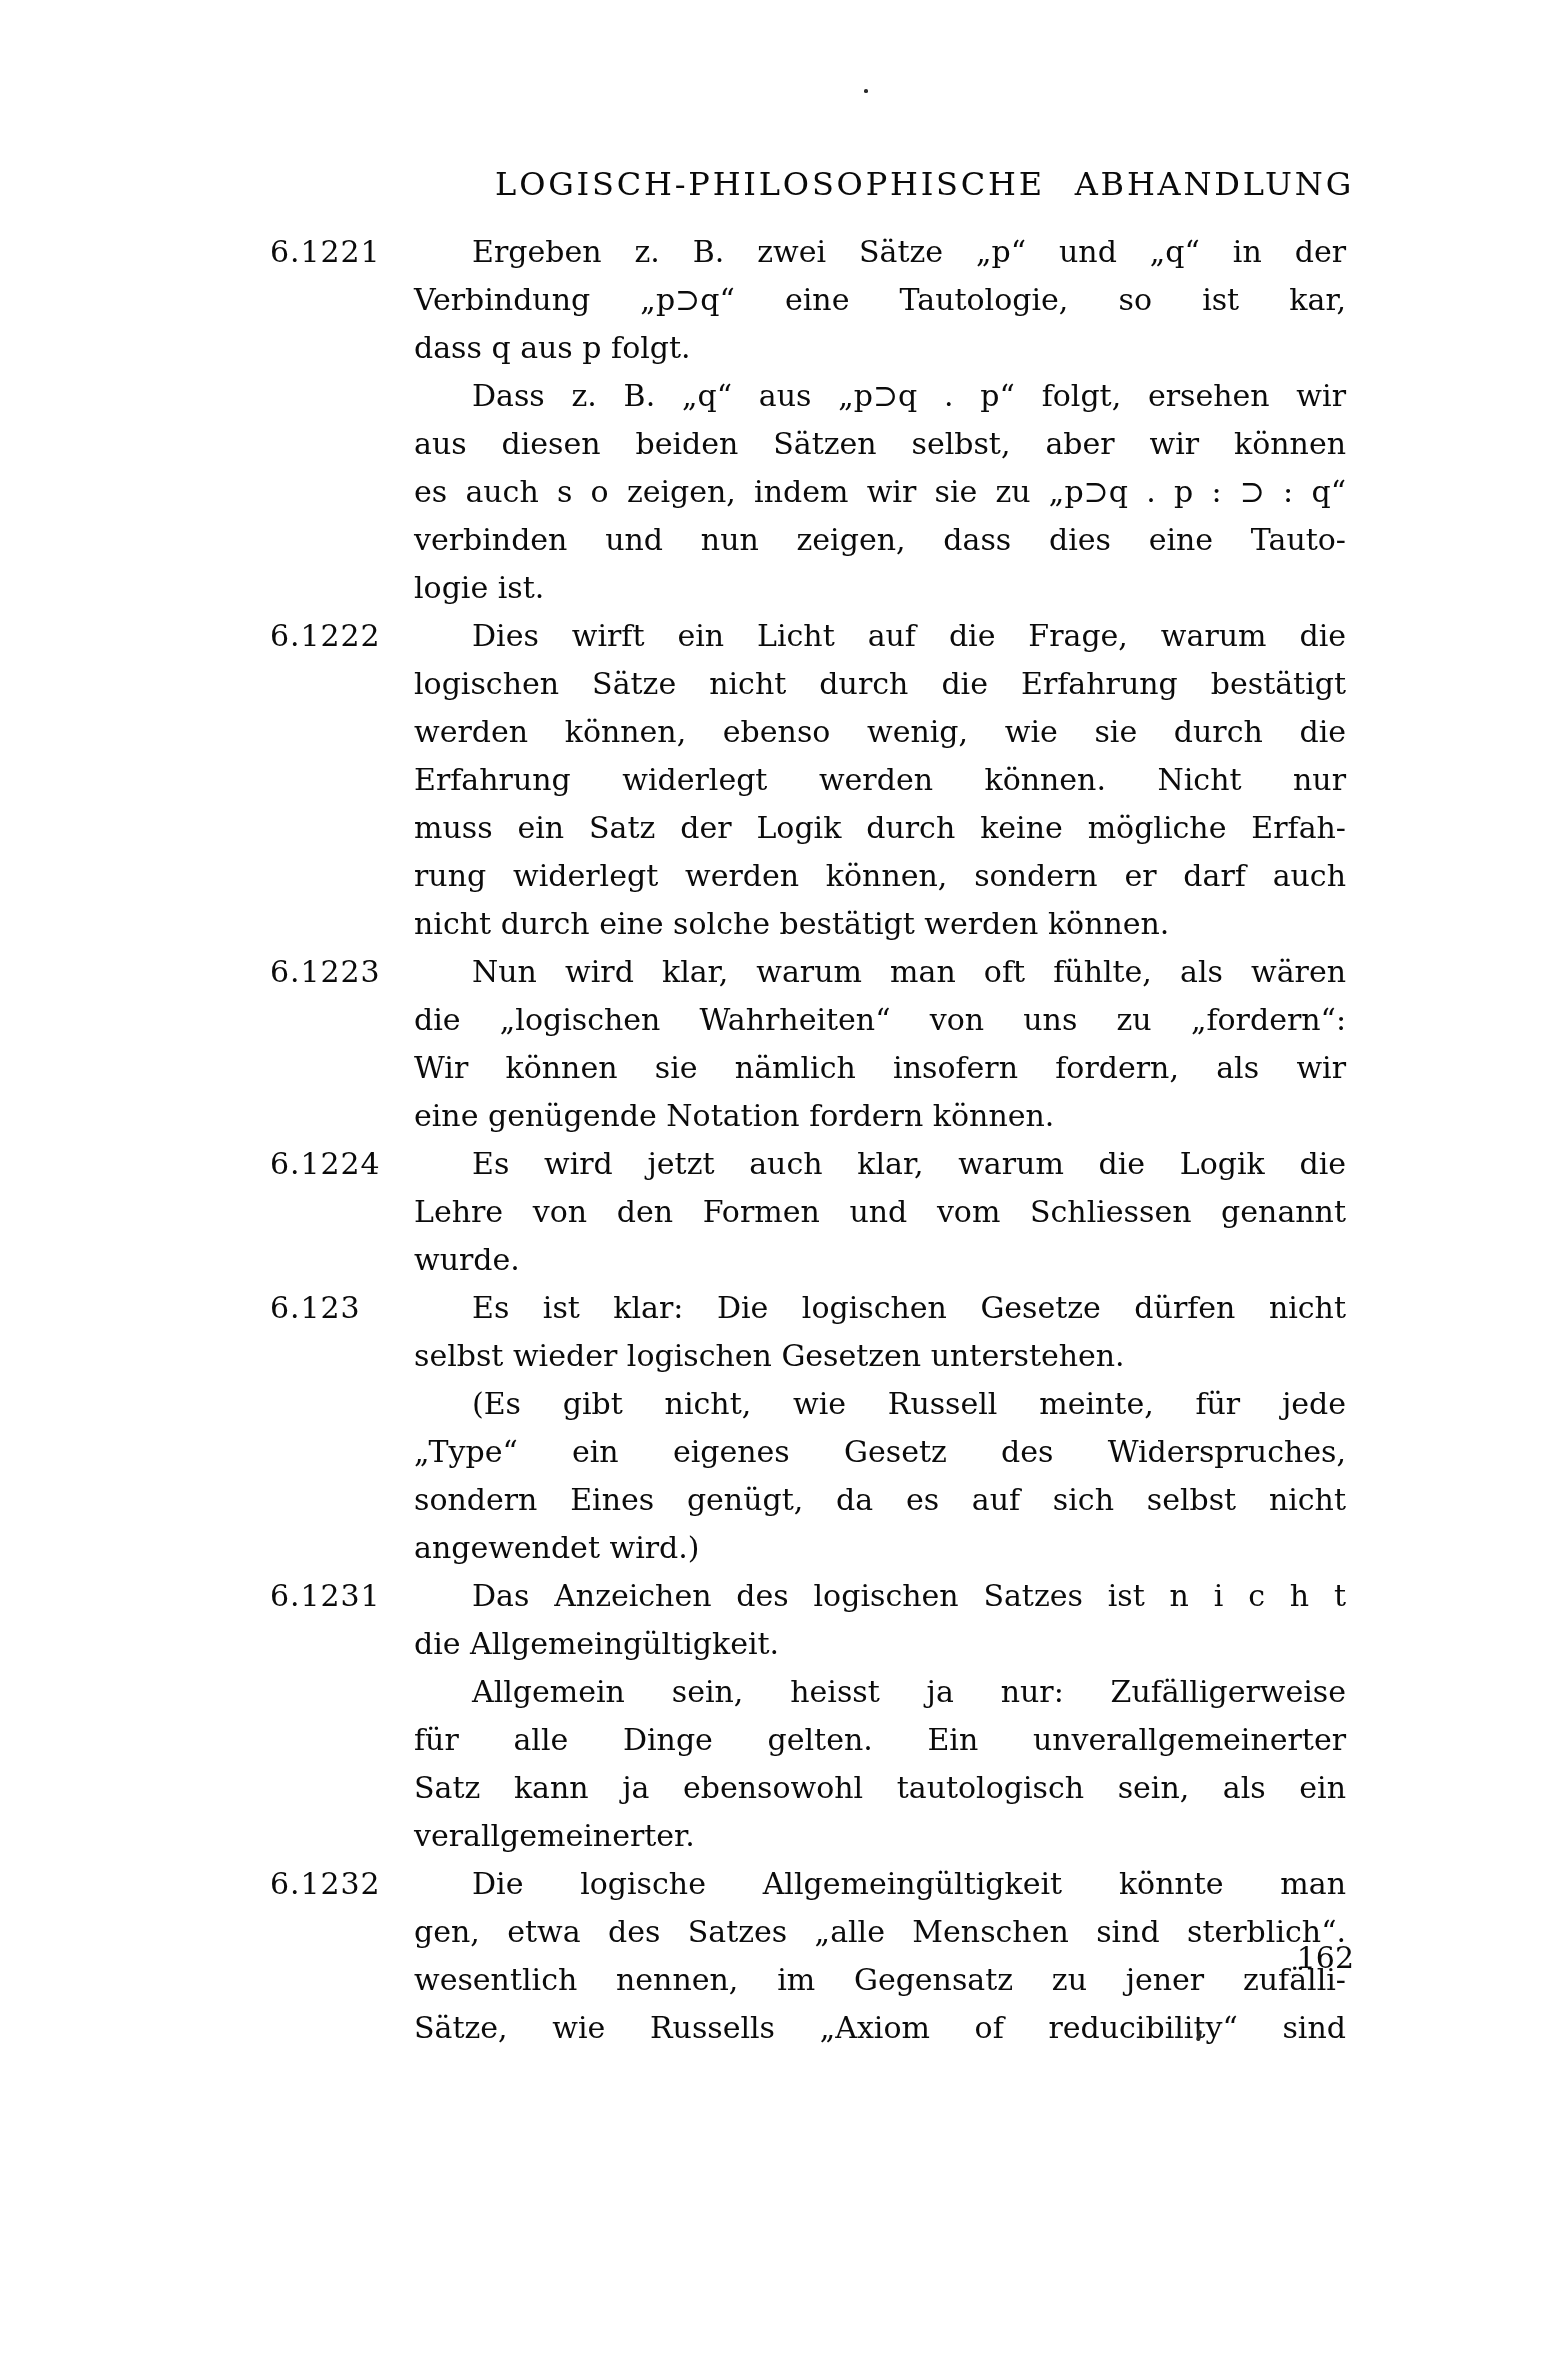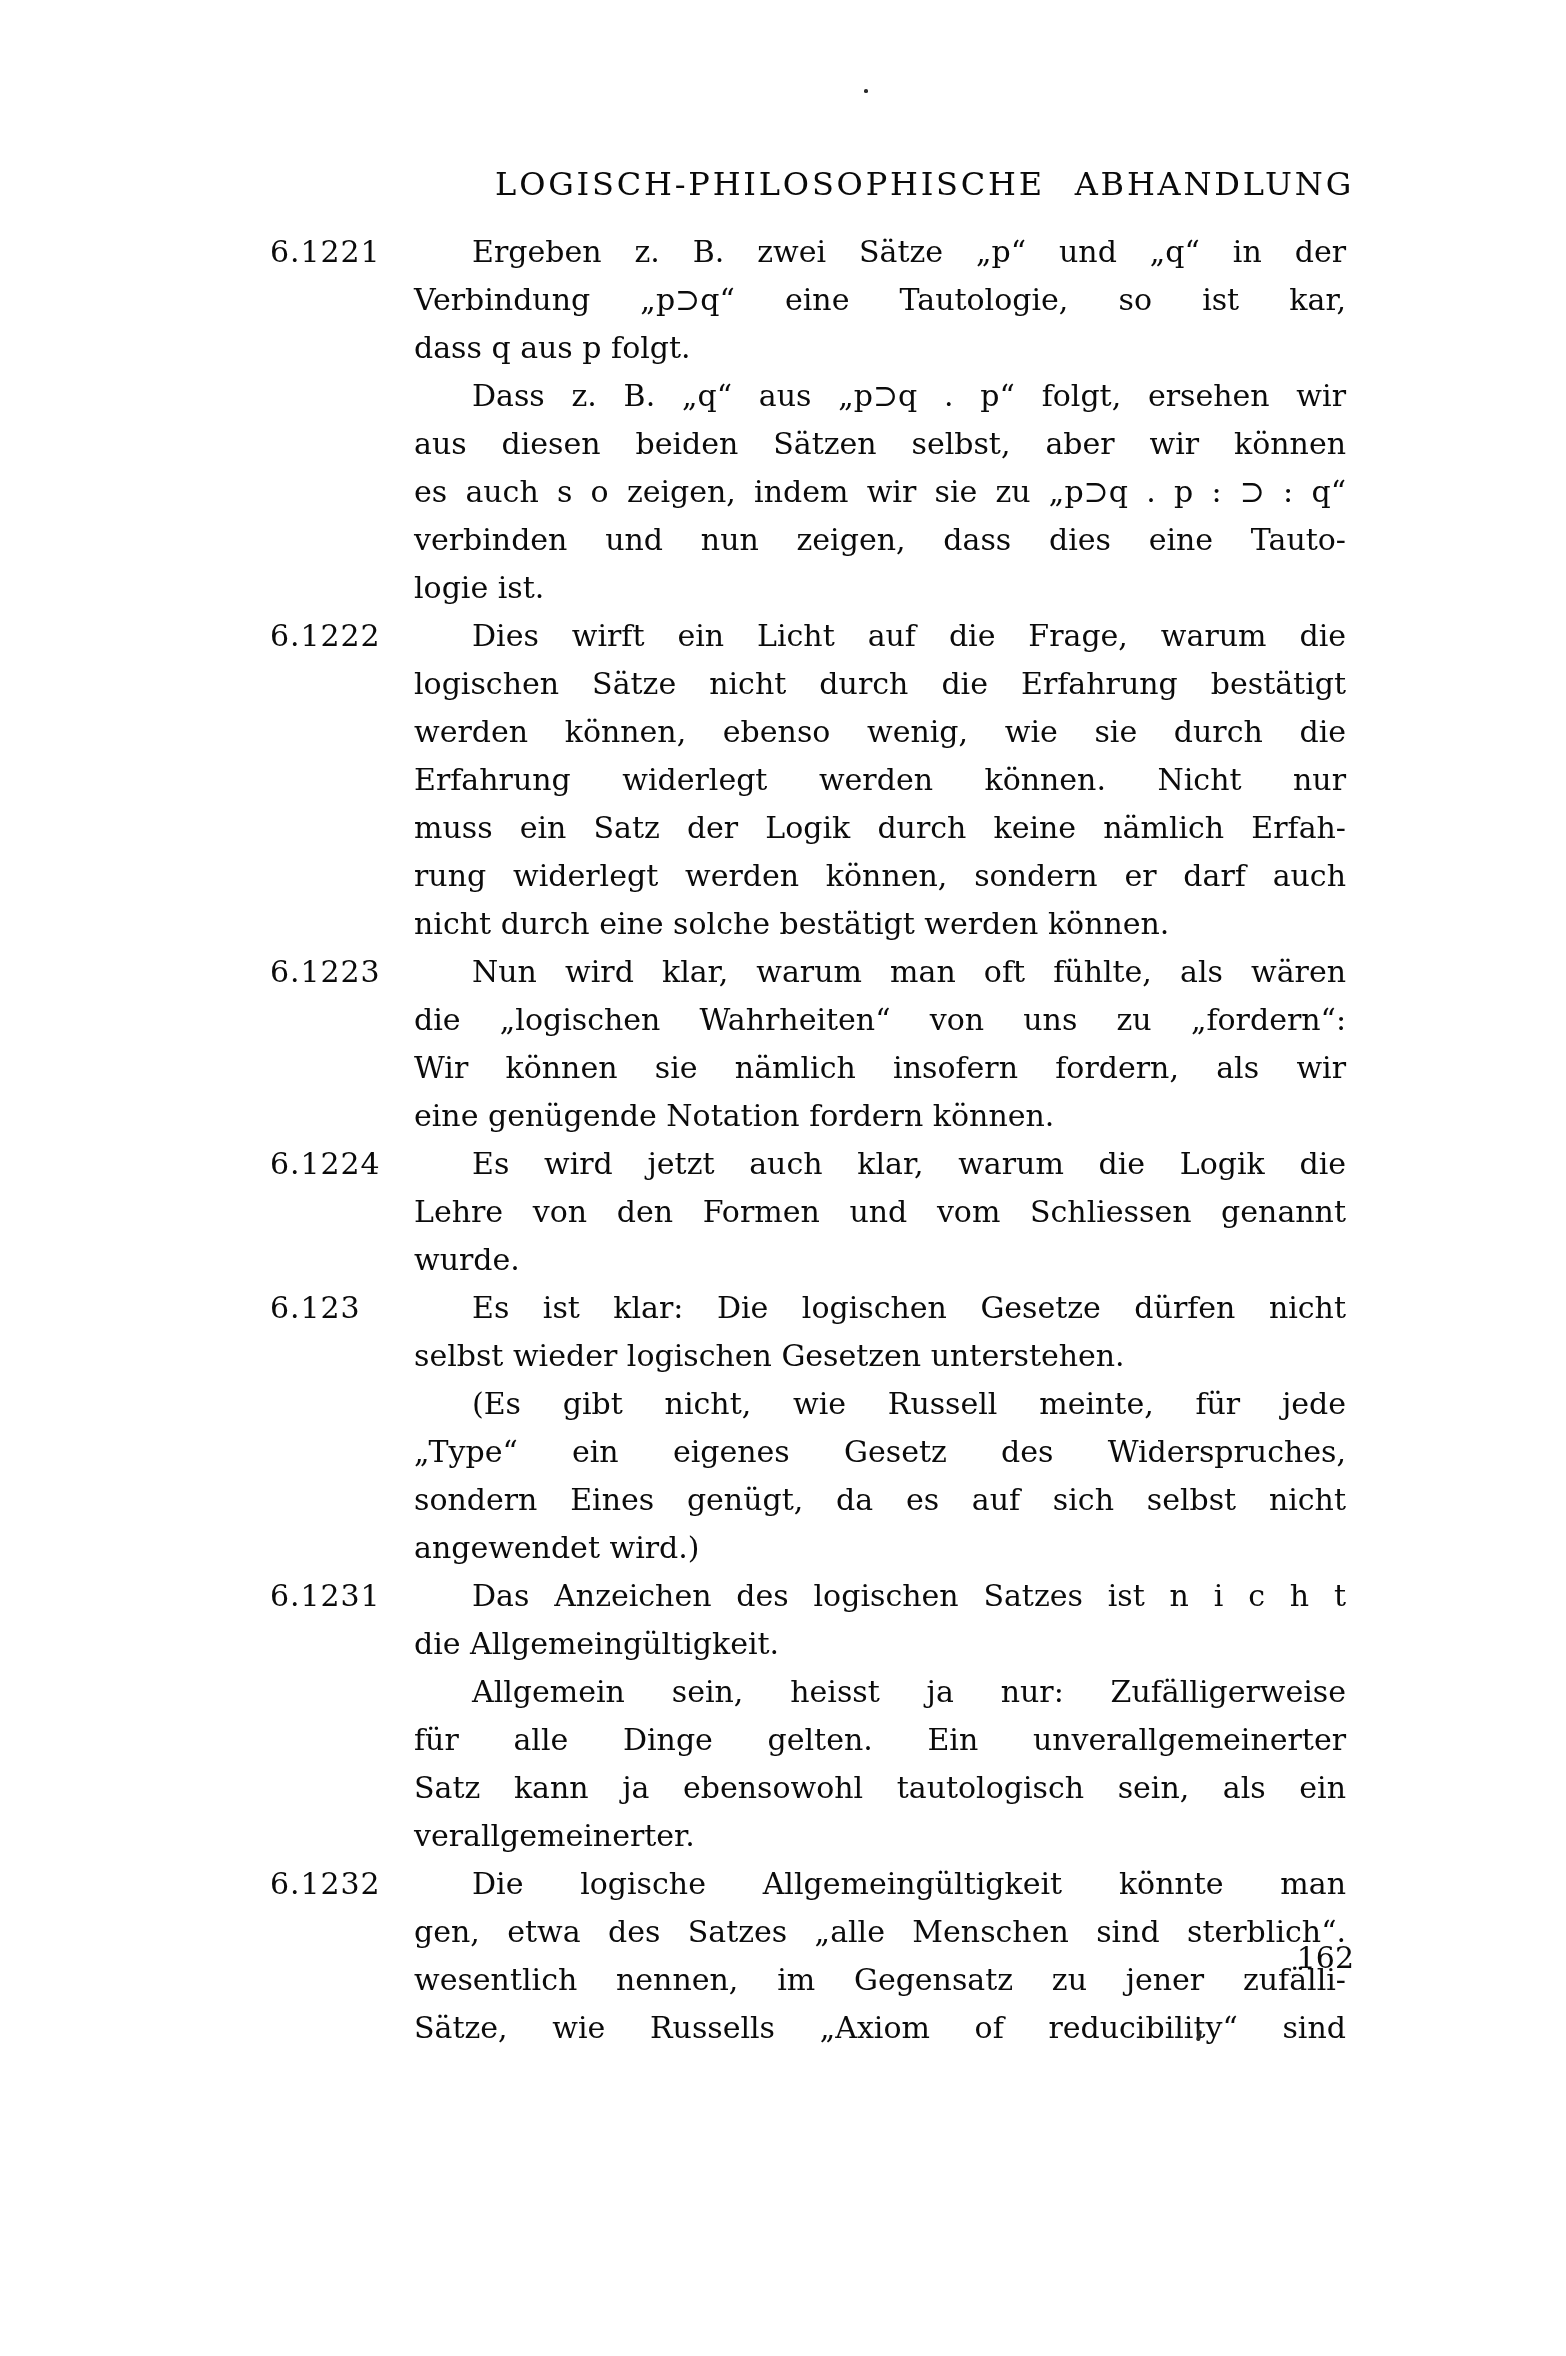--- a/index.html
+++ b/index.html
@@ -99,21 +99,21 @@
           <div class="line">es auch s o zeigen, indem wir sie zu „p⊃q . p : ⊃ : q“</div>
           <div class="line">verbinden und nun zeigen, dass dies eine Tauto-</div>
           <div class="line end">logie ist.</div>
         </div>
         <div class="entry">
           <span class="entry-number">6.1222</span>
           <div class="line indent">Dies wirft ein Licht auf die Frage, warum die</div>
           <div class="line">logischen Sätze nicht durch die Erfahrung bestätigt</div>
           <div class="line">werden können, ebenso wenig, wie sie durch die</div>
           <div class="line">Erfahrung widerlegt werden können. Nicht nur</div>
-          <div class="line">muss ein Satz der Logik durch keine nämlich Erfah-</div>
+          <div class="line">muss ein Satz der Logik durch keine mögliche Erfah-</div>
           <div class="line">rung widerlegt werden können, sondern er darf auch</div>
           <div class="line end">nicht durch eine solche bestätigt werden können.</div>
         </div>
         <div class="entry">
           <span class="entry-number">6.1223</span>
           <div class="line indent">Nun wird klar, warum man oft fühlte, als wären</div>
           <div class="line">die „logischen Wahrheiten“ von uns zu „fordern“:</div>
           <div class="line">Wir können sie nämlich insofern fordern, als wir</div>
           <div class="line end">eine genügende Notation fordern können.</div>
         </div>

